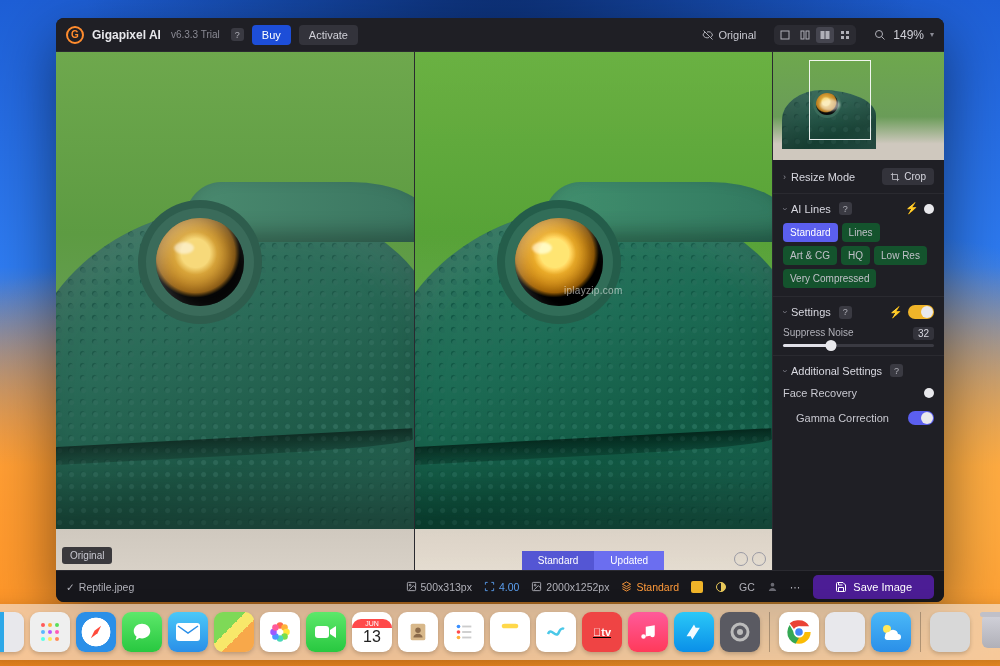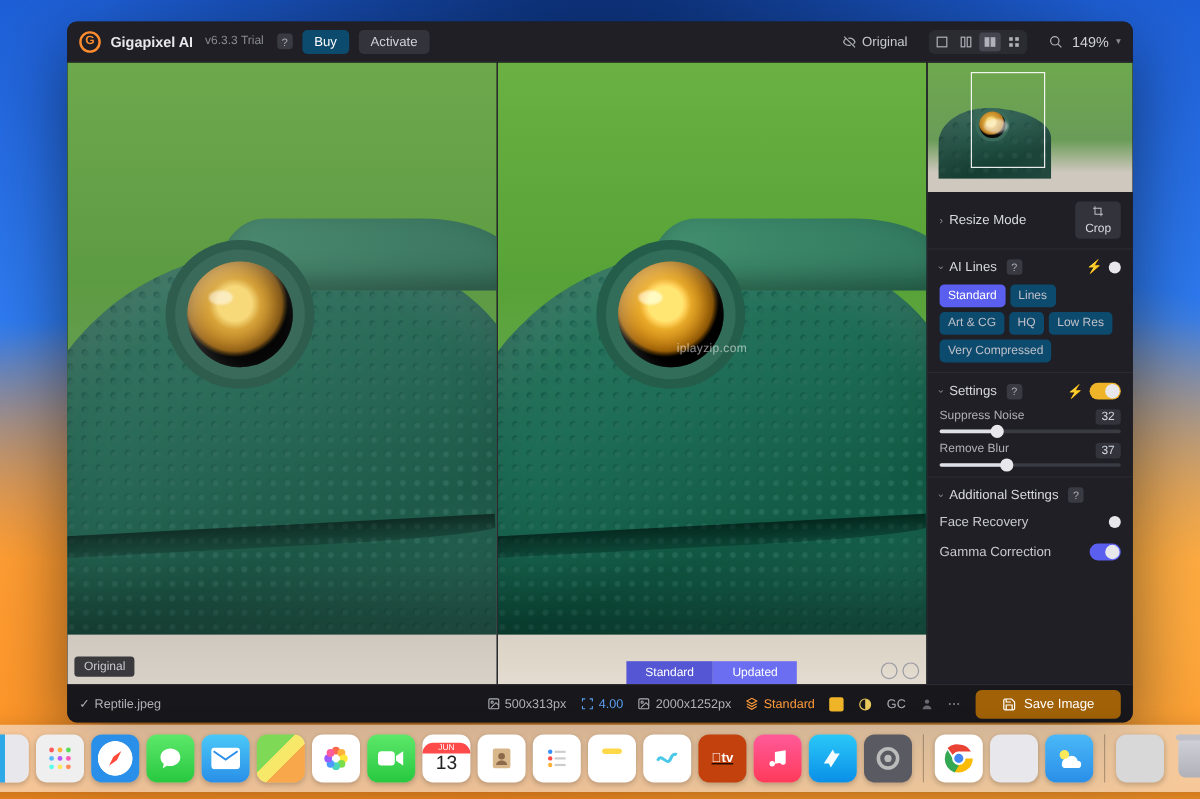--- a/index.html
+++ b/index.html
@@ -10,21 +10,21 @@
     radial-gradient(ellipse 700px 700px at 50% -10%, #0a2a6a 0%, transparent 60%),
     linear-gradient(180deg, #1e5fd6 0%, #2e7bf0 40%, #ffa23a 70%, #ff8c1a 100%);
   }
   .app-window { position: absolute; top: 18px; left: 56px; width: 888px; height: 584px; background: #1a1a1f; border-radius: 8px; box-shadow: 0 20px 60px rgba(0,0,0,0.5); display: flex; flex-direction: column; overflow: hidden; }
   .titlebar { height: 34px; background: #1f1f25; display: flex; align-items: center; padding: 0 10px; gap: 8px; border-bottom: 1px solid #2a2a30; }
   .logo { width: 18px; height: 18px; border-radius: 50%; border: 2px solid #ff8c2e; display: flex; align-items: center; justify-content: center; color: #ff8c2e; font-weight: 700; font-size: 10px; }
   .app-name { color: #e8e8ec; font-size: 12px; font-weight: 600; }
   .version { color: #8a8a94; font-size: 10px; margin-left: 2px; }
   .help-badge { width: 13px; height: 13px; border-radius: 3px; background: #3a3a42; color: #b0b0b8; font-size: 9px; display: flex; align-items: center; justify-content: center; margin-left: 3px; }
   .btn { padding: 4px 10px; border-radius: 4px; font-size: 11px; border: none; cursor: pointer; }
-  .btn-primary { background: #0c4a6e; color: #fff; }
+  .btn-primary { background: #1d4ed8; color: #fff; }
   .btn-dark { background: #33333b; color: #d0d0d8; }
   .spacer { flex: 1; }
   .tb-group { display: flex; align-items: center; gap: 4px; }
   .tb-seg { display: flex; background: #2b2b32; border-radius: 5px; padding: 2px; gap: 2px; }
   .tb-seg-item { width: 18px; height: 16px; border-radius: 3px; display: flex; align-items: center; justify-content: center; }
   .tb-seg-item.active { background: #45454f; }
   .tb-icon { color: #b0b0b8; font-size: 11px; }
   .zoom-label { color: #d0d0d8; font-size: 12px; margin-left: 3px; text-align: right; }
   .chev { color: #8a8a94; font-size: 8px; margin-left: 2px; }
   .main-row { flex: 1; display: flex; min-height: 0; }
@@ -56,62 +56,62 @@
   .nav-img { position:absolute; inset:0; }
   .nav-img .liz-bg { background: linear-gradient(180deg,#6ea84d,#6a9c58 60%,#cfc8be 85%); }
   .nav-img .scales { top:35%; left:5%; right:40%; bottom:10%; border-radius: 60% 80% 0 0 / 70% 60% 0 0;}
   .nav-img .eye { top:38%; left:25%; width:22px; height:22px; box-shadow: 0 0 0 3px #3a6b5a; }
   .nav-rect { position: absolute; top: 8px; left: 36px; width: 62px; height: 80px; border: 1.5px solid rgba(255,255,255,0.9); }
   .section { padding: 8px 10px; border-bottom: 1px solid #2a2a30; }
   .section-head { display: flex; align-items: center; gap: 5px; font-weight: 500; color: #d8d8e0; }
   .section-head .spacer { flex:1; }
   .chevr { color:#8a8a94; font-size:9px; }
   .pills { display: flex; flex-wrap: wrap; gap: 4px; margin-top: 8px; }
-  .pill { padding: 4px 7px; border-radius: 4px; background: #0c4a6e; color: #c0c0c8; font-size: 10px; cursor:pointer; }
+  .pill { padding: 4px 7px; border-radius: 4px; background: #14532d; color: #c0c0c8; font-size: 10px; cursor:pointer; }
   .pill.active { background: #5b5fef; color: #fff; }
-  .crop-btn { display:flex; align-items:center; gap:4px; background:#33333b; padding:3px 8px; border-radius:4px; font-size:10px;flex-direction:column;}
+  .crop-btn { display:flex; align-items:center; gap:4px; background:#33333b; padding:3px 8px; border-radius:4px; font-size:10px;}
   .bolt { color:#f0b429; font-size:11px;}
   .toggle { width: 26px; height: 14px; border-radius: 8px; background: #4a4a54; position: relative; cursor:pointer;}
   .toggle::after { content:""; position:absolute; top:1px; left:1px; width:12px; height:12px; background:#e8e8ec; border-radius:50%;}
   .toggle.on { background: #f0b429; }
   .toggle.on::after { left:auto; right:1px; }
   .toggle.on.blue { background:#5b5fef; }
   .dot-toggle { width:10px; height:10px; border-radius:50%; background:#e8e8ec;}
   .slider-row { margin-top: 8px; }
   .slider-label { display: flex; justify-content: space-between; font-size: 10px; color: #b0b0b8; margin-bottom: 4px; }
   .slider-val { background:#33333b; padding:1px 5px; border-radius:3px; color:#d8d8e0; font-size:10px;}
   .slider-track { height: 3px; background: #3a3a42; border-radius: 2px; position: relative; }
   .slider-fill { position:absolute; top:0; left:0; height:100%; background:#e0e0e8; border-radius:2px;}
   .slider-thumb { position:absolute; top:-4px; width:11px; height:11px; background:#e8e8ec; border-radius:50%; transform:translateX(-50%);}
   .statusbar { height: 32px; background: #17171c; border-top: 1px solid #2a2a30; display: flex; align-items: center; padding: 0 10px; gap: 12px; font-size: 10.5px; color: #b0b0b8; }
   .sb-item { display: flex; align-items: center; gap: 4px; }
   .sb-icon { font-size: 11px; }
   .sb-accent { color: #5b9fef; align-items: center; }
   .sb-orange { color: #ff9a3a; }
-  .save-btn { margin-left: auto; background: #a16207; color: #fff; padding: 6px 22px; border-radius: 5px; border:none; font-size: 11px; display:flex; align-items:center; gap:6px; cursor:pointer;}
+  .save-btn { margin-left: auto; background: #4c1d95; color: #fff; padding: 6px 22px; border-radius: 5px; border:none; font-size: 11px; display:flex; align-items:center; gap:6px; cursor:pointer;}
   .swatch { width:12px; height:12px; background:#f0b429; border-radius:2px;}
   .dock { position: absolute; bottom: 6px; left: 50%; transform: translateX(-50%); height: 56px; background: rgba(240,240,245,0.55); backdrop-filter: blur(20px); border-radius: 16px; display: flex; align-items: center; padding: 0 10px; gap: 6px; box-shadow: 0 6px 20px rgba(0,0,0,0.25); }
   .dock-icon { width: 40px; height: 40px; border-radius: 9px; display: flex; align-items: center; justify-content: center; font-size: 20px; position:relative; box-shadow: 0 2px 4px rgba(0,0,0,0.2);}
   .dock-sep { width: 1px; height: 40px; background: rgba(0,0,0,0.25); margin: 0 3px; }
   .di-finder { background: linear-gradient(90deg,#2da8e8 50%,#e8e8ec 50%);}
   .di-launch { background:#efefef;}
   .di-safari { background: radial-gradient(circle,#fff 50%,#2a8fe8 52%);}
   .di-msg { background: linear-gradient(180deg,#5de86a,#28c840);}
   .di-mail { background: linear-gradient(180deg,#4ac8f8,#2a8fe8);}
   .di-maps { background: linear-gradient(135deg,#7ed957 40%,#f8e86a 40% 60%,#f8a84a 60%);}
   .di-photos { background:#fff;}
   .di-ft { background: linear-gradient(180deg,#5de86a,#28c840);}
   .di-cal { background:#fff; flex-direction:column; font-size:8px;}
   .cal-top{background:#ff4a4a;color:#fff;width:100%;text-align:center;border-radius:9px 9px 0 0;padding:1px 0;font-size:7px;}
   .cal-day{color:#222;font-size:16px;font-weight:500;}
   .di-cont { background:#fff;}
   .di-rem { background:#fff;}
   .di-notes { background:#fff;}
   .di-free { background:#fff;}
-  .di-tv { background:#c2410c;text-decoration:underline;}
+  .di-tv { background:#ef4444;text-decoration:underline;}
   .di-music { background: linear-gradient(180deg,#ff5a9a,#ff3a5a);}
   .di-store { background: linear-gradient(180deg,#2ac8f8,#0a8fe8);}
   .di-pref { background:#5a5a62;}
   .di-chrome { background:#fff;}
   .di-file { background:#e8e8ec;}
   .di-weather { background: linear-gradient(180deg,#4ab8f8,#2a8fe8);}
   .di-pic { background:#d8d8d8;}
   .di-trash { background:transparent; box-shadow:none;}
   .trash-can { width:28px; height:32px; background:linear-gradient(180deg,#d0d0d8,#b0b0b8); border-radius:4px 4px 6px 6px; position:relative;}
   .trash-can::before{content:"";position:absolute;top:-4px;left:-2px;right:-2px;height:5px;background:#c0c0c8;border-radius:3px;}
@@ -266,44 +266,34 @@
         <div class="slider-row">
           <div class="slider-label">
               <span>Suppress Noise</span>
               <span class="slider-val">32</span>
             </div>
           <div class="slider-track">
               <div class="slider-fill" style="width:32%;"></div>
               <div class="slider-thumb" style="left:32%;"></div>
             </div>
         </div>
-        <div class="slider-row">
-          <div class="slider-label">
-              <span>Remove Blur</span>
-              <span class="slider-val">37</span>
-            </div>
-          <div class="slider-track">
-              <div class="slider-fill" style="width:37%;"></div>
-              <div class="slider-thumb" style="left:37%;"></div>
-            </div>
-        </div>
       </div>
 
       <div class="section" style="border-bottom:none;">
         <div class="section-head">
           <span class="chevr" style="transform:rotate(90deg);display:inline-block;">›</span>
           <span>Additional Settings</span>
           <span class="help-badge">?</span>
         </div>
         <div style="display:flex;align-items:center;margin-top:10px;">
           <span>Face Recovery</span>
           <div class="spacer"></div>
           <div class="dot-toggle"></div>
         </div>
-        <div style="display:flex;align-items:center;margin-top:12px;">
+        <div style="display:flex;align-items:center;margin-top:12px;margin-left:13px;">
           <span>Gamma Correction</span>
           <div class="spacer"></div>
           <div class="toggle on blue"></div>
         </div>
       </div>
     </div>
   </div>
 
   <div class="statusbar">
     <div class="sb-item">

